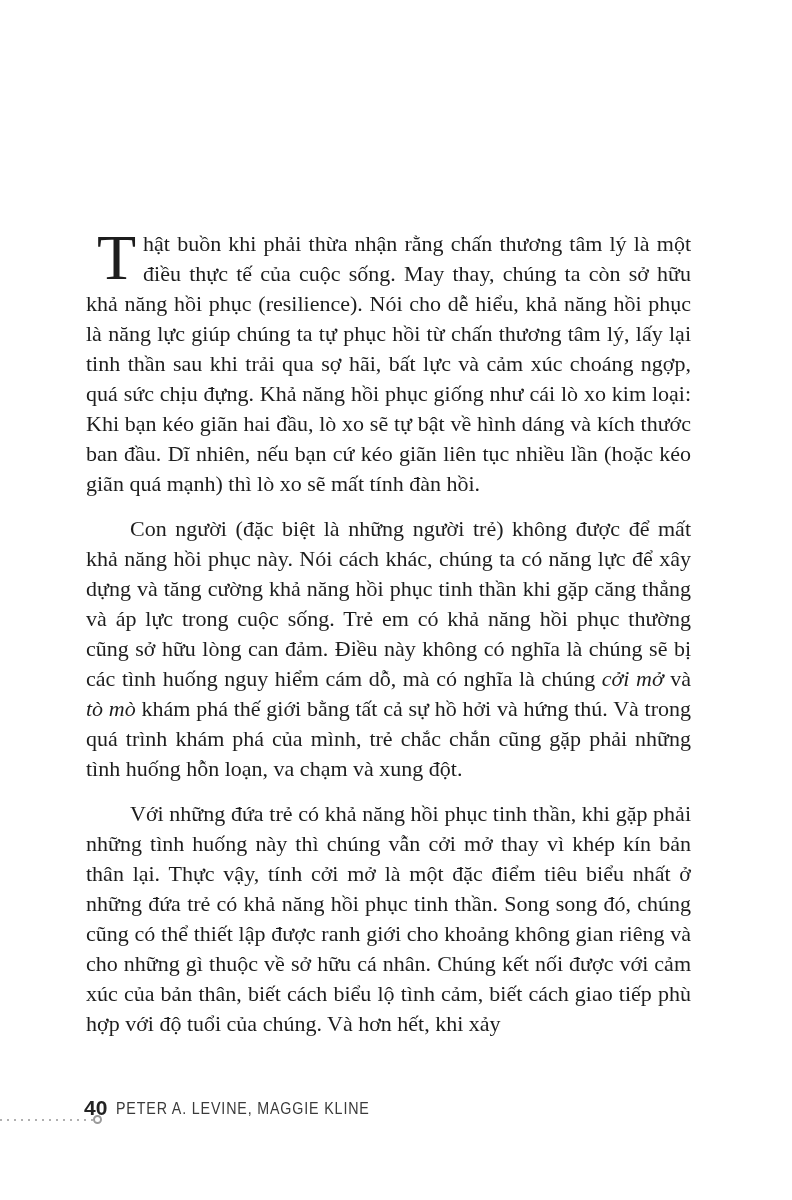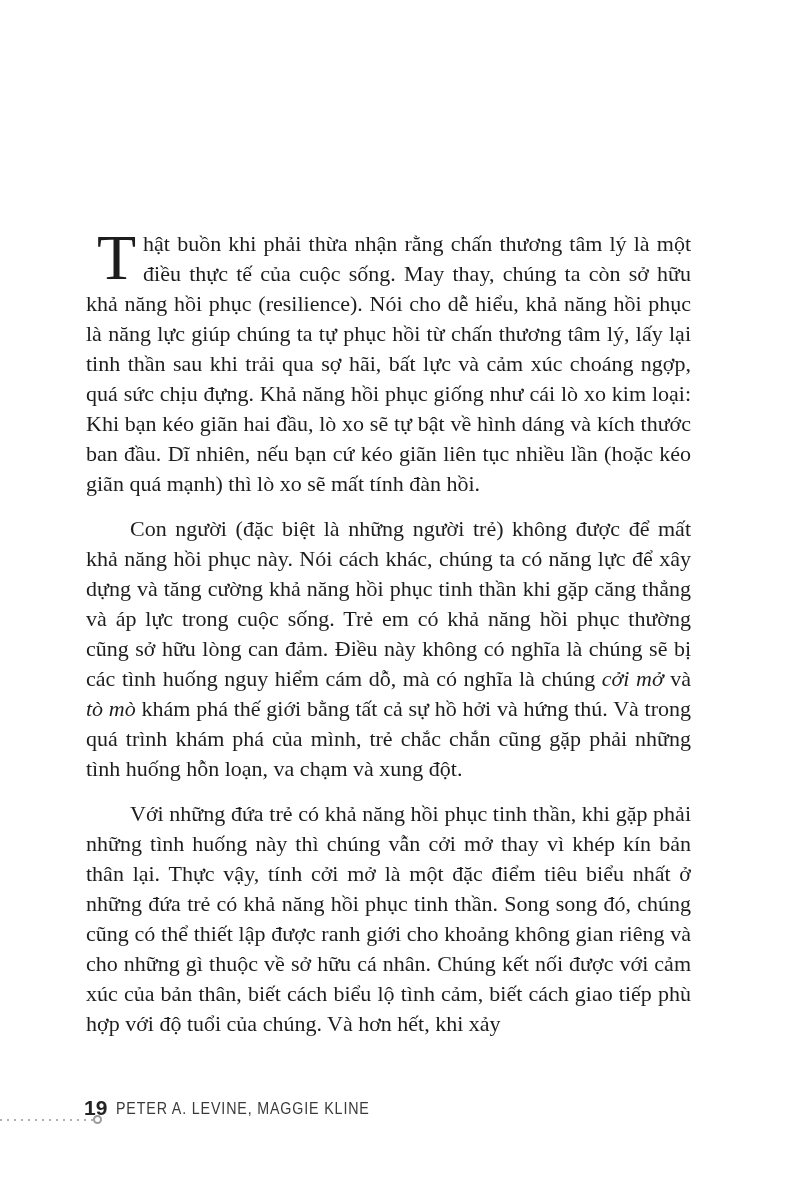--- a/index.html
+++ b/index.html
@@ -81,16 +81,16 @@
       <p><span class="drop-cap">T</span><span>hật buồn khi phải thừa nhận rằng chấn thương tâm lý là một điều thực tế của cuộc sống. May thay, chúng ta còn sở hữu khả năng hồi phục (resilience). Nói cho dễ hiểu, khả năng hồi phục là năng lực giúp chúng ta tự phục hồi từ chấn thương tâm lý, lấy lại tinh thần sau khi trải qua sợ hãi, bất lực và cảm xúc choáng ngợp, quá sức chịu đựng. Khả năng hồi phục giống như cái lò xo kim loại: Khi bạn kéo giãn hai đầu, lò xo sẽ tự bật về hình dáng và kích thước ban đầu. Dĩ nhiên, nếu bạn cứ kéo giãn liên tục nhiều lần (hoặc kéo giãn quá mạnh) thì lò xo sẽ mất tính đàn hồi.</span></p>
       <p class="indent"><span>Con người (đặc biệt là những người trẻ) không được để mất khả năng hồi phục này. Nói cách khác, chúng ta có năng lực để xây dựng và tăng cường khả năng hồi phục tinh thần khi gặp căng thẳng và áp lực trong cuộc sống. Trẻ em có khả năng hồi phục thường cũng sở hữu lòng can đảm. Điều này không có nghĩa là chúng sẽ bị các tình huống nguy hiểm cám dỗ, mà có nghĩa là chúng </span><span class="it">cởi mở</span><span> và </span><span class="it">tò mò</span><span> khám phá thế giới bằng tất cả sự hồ hởi và hứng thú. Và trong quá trình khám phá của mình, trẻ chắc chắn cũng gặp phải những tình huống hỗn loạn, va chạm và xung đột.</span></p>
       <p class="indent"><span>Với những đứa trẻ có khả năng hồi phục tinh thần, khi gặp phải những tình huống này thì chúng vẫn cởi mở thay vì khép kín bản thân lại. Thực vậy, tính cởi mở là một đặc điểm tiêu biểu nhất ở những đứa trẻ có khả năng hồi phục tinh thần. Song song đó, chúng cũng có thể thiết lập được ranh giới cho khoảng không gian riêng và cho những gì thuộc về sở hữu cá nhân. Chúng kết nối được với cảm xúc của bản thân, biết cách biểu lộ tình cảm, biết cách giao tiếp phù hợp với độ tuổi của chúng. Và hơn hết, khi xảy</span></p>
     </section>
 
   <div class="footer-leader"></div>
 
   <span class="footer-ring"></span>
 
   <div class="footer-line">
-    <span class="page-number">19</span><span class="running-title">PETER A. LEVINE, MAGGIE KLINE</span>
+    <span class="page-number">40</span><span class="running-title">PETER A. LEVINE, MAGGIE KLINE</span>
   </div>
 
 </main>
 
 </body></html>

